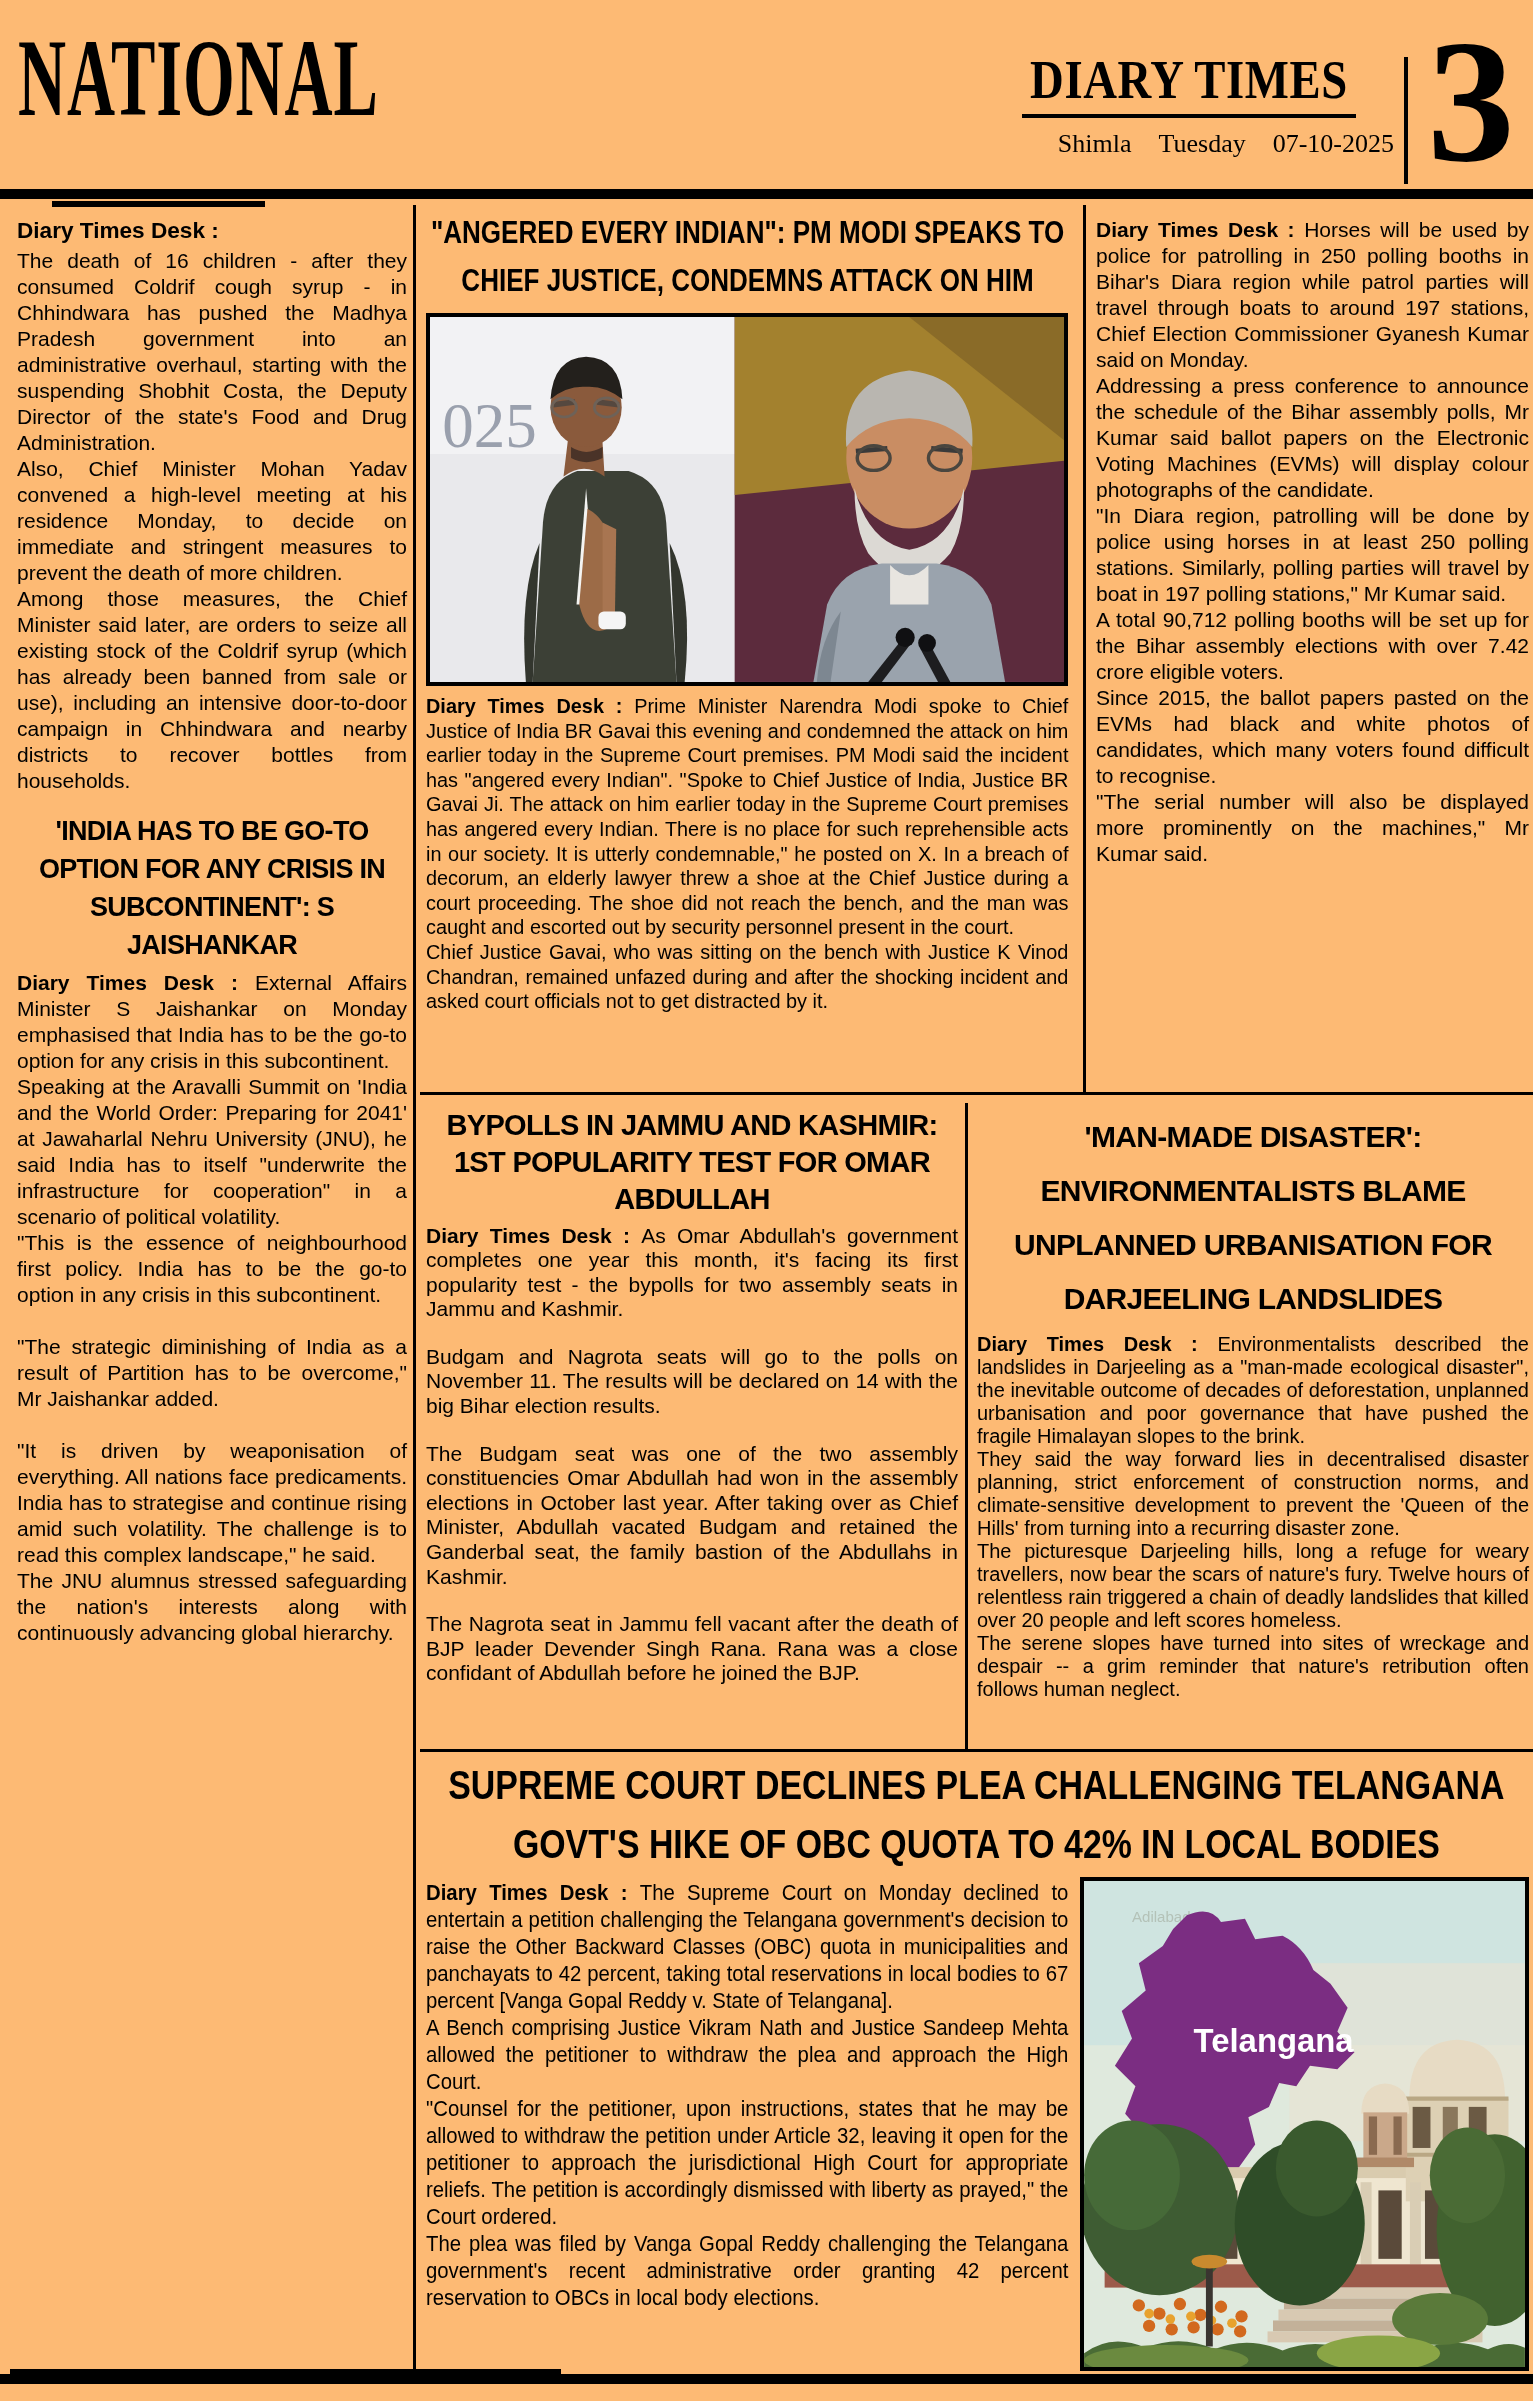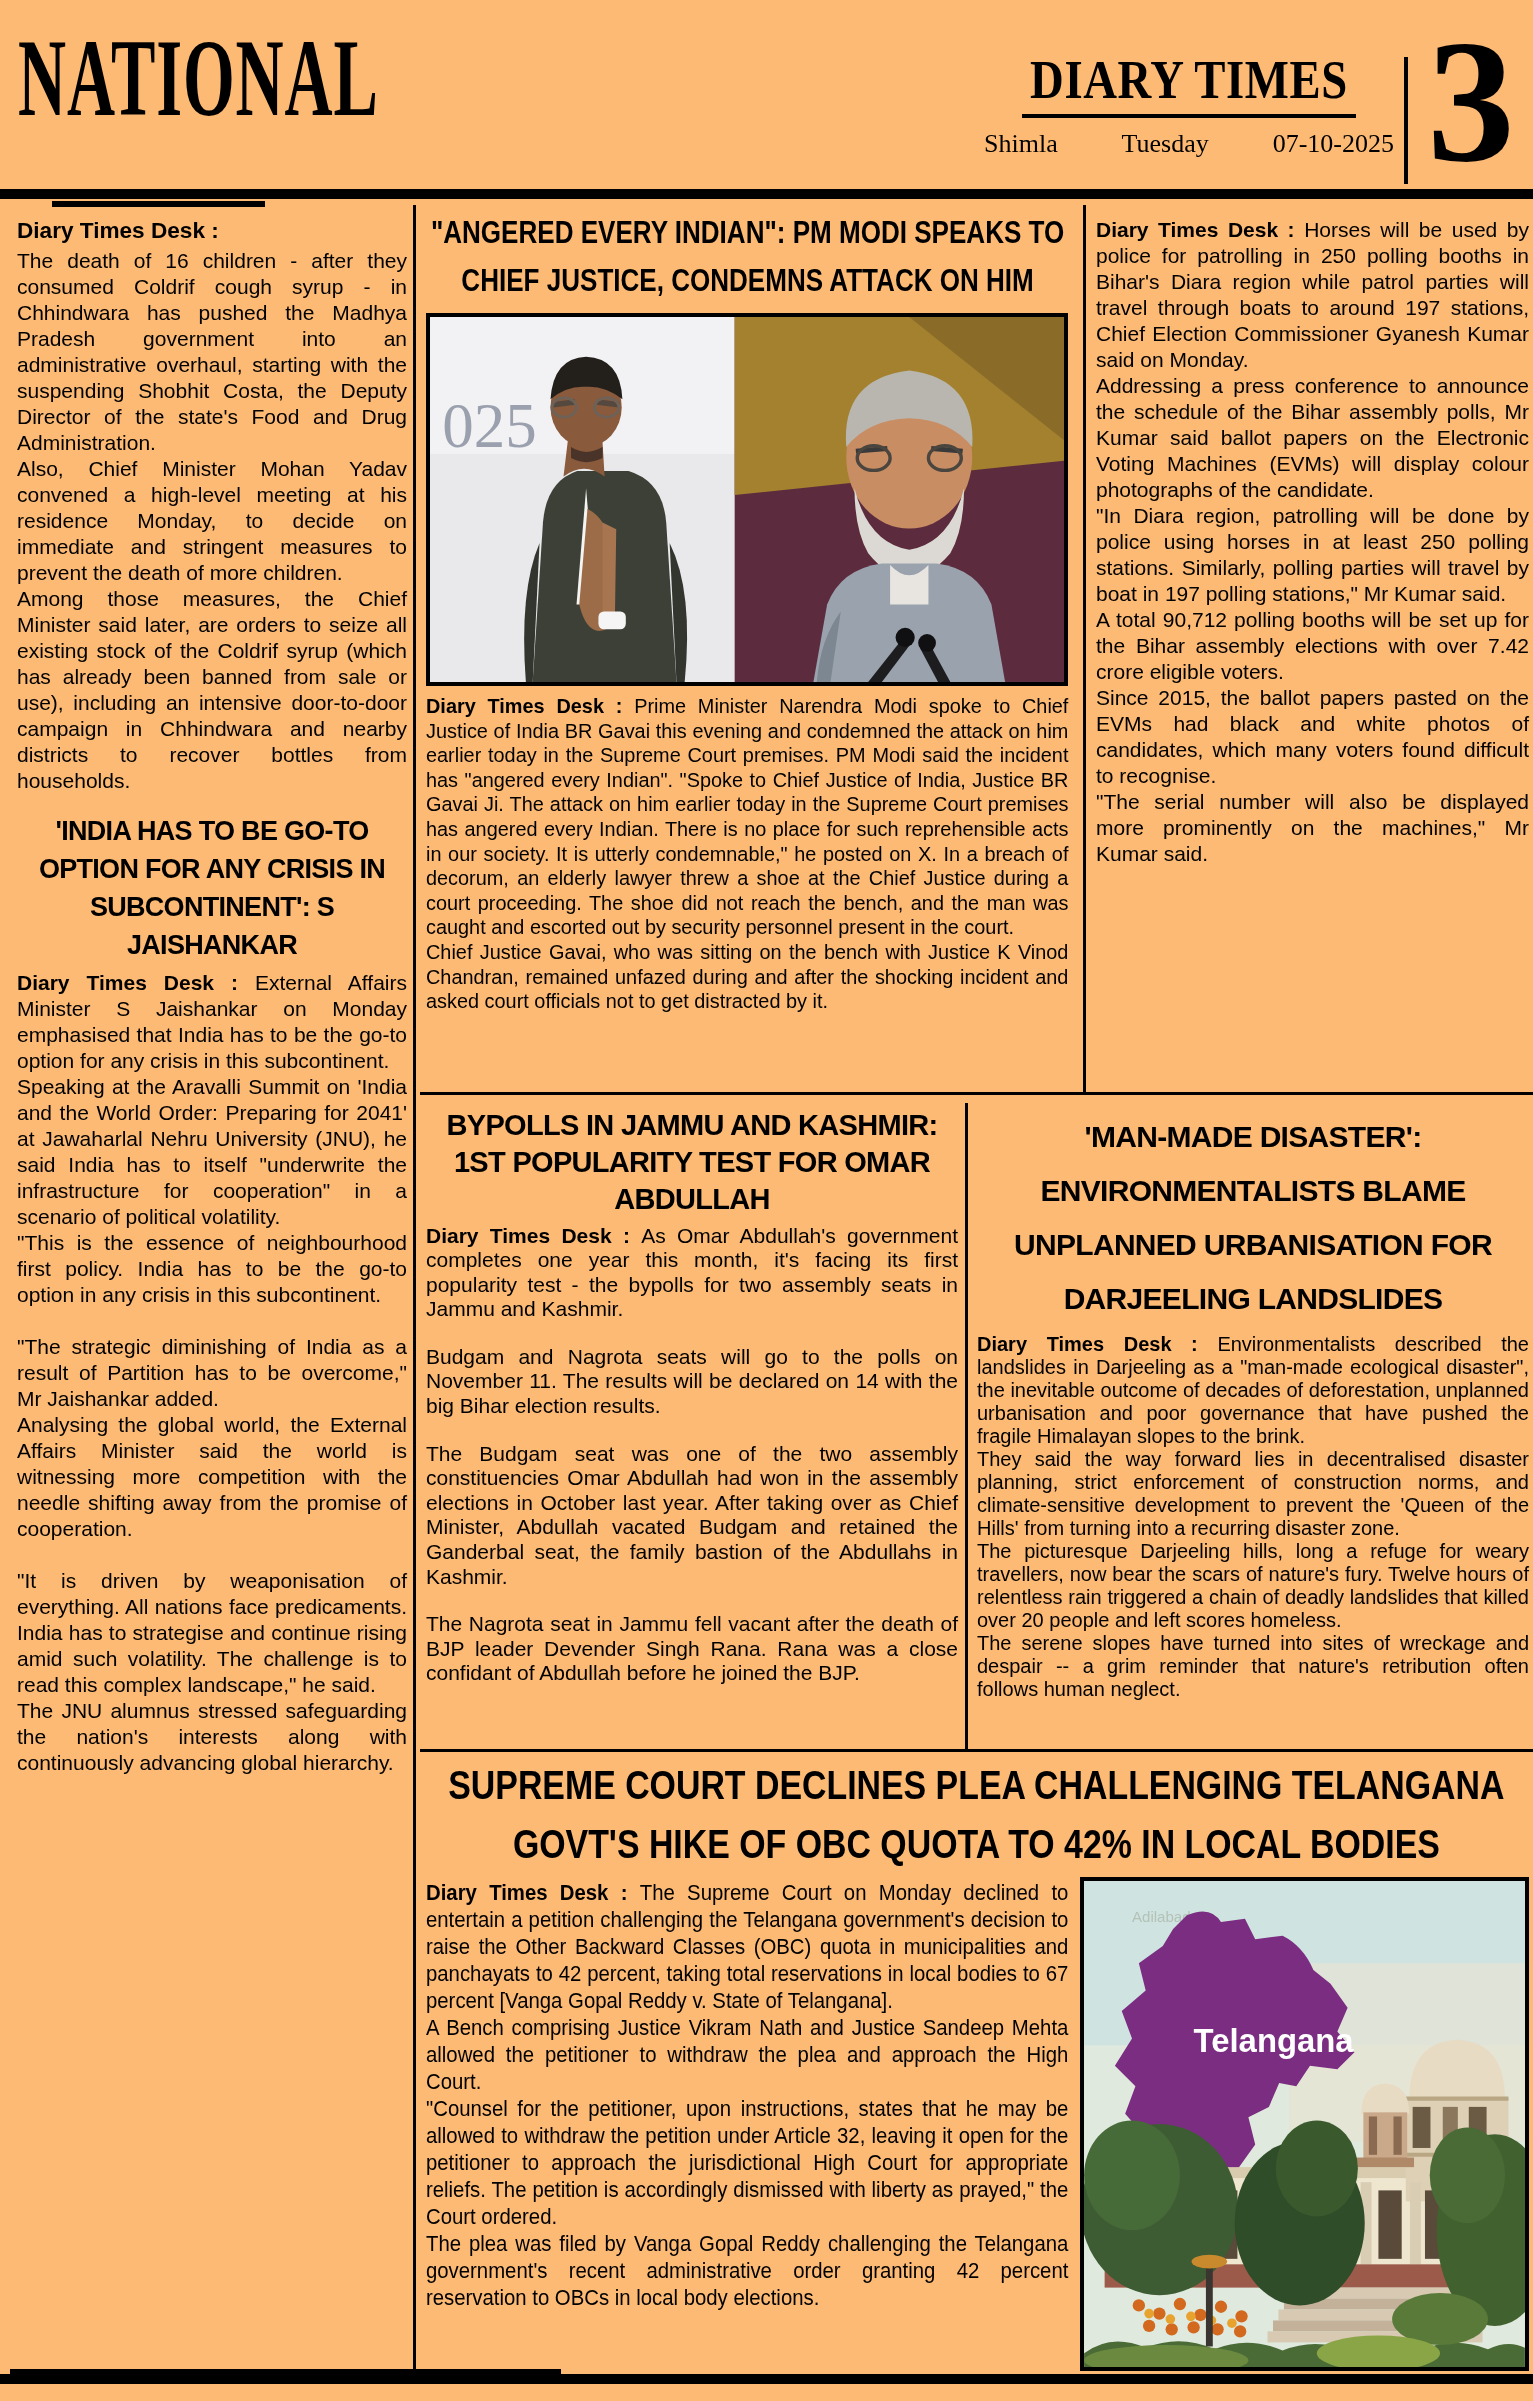--- a/index.html
+++ b/index.html
@@ -6,21 +6,21 @@
   .page{position:relative;width:1533px;height:2401px;background:#fdba74;overflow:hidden;
         font-family:"Liberation Sans",sans-serif;color:#000;}
   
   .national{position:absolute;left:18px;top:26px;font-family:"Liberation Serif",serif;
             font-weight:bold;font-size:111px;line-height:103px;letter-spacing:1.4px;
             transform:scaleX(.60);transform-origin:left top;white-space:nowrap;}
   .mast-right{position:absolute;left:984px;top:51px;width:410px;text-align:center;}
   .paper-title{font-family:"Liberation Serif",serif;font-weight:bold;font-size:55px;line-height:57px;
                letter-spacing:0.7px;transform:scaleX(.85);transform-origin:center top;white-space:nowrap;}
   .mast-rule{height:4.8px;background:#000;margin:5.5px 38px 11px 38px;}
-  .dateline{display:flex;justify-content:space-between;gap:27px;font-family:"Liberation Serif",serif;
+  .dateline{display:flex;justify-content:flex-end;gap:27px;font-family:"Liberation Serif",serif;
             font-size:26px;}
   .vbar{position:absolute;left:1404px;top:57px;width:4.1px;height:127px;background:#000;}
   .pageno{position:absolute;left:1411px;top:13.7px;width:120px;text-align:center;
           font-family:"Liberation Serif",serif;font-weight:bold;font-size:175px;line-height:175px;}
   
   .rule{position:absolute;background:#000;}
   
   h2{margin:0;font-weight:bold;text-align:center;letter-spacing:-0.7px;}
   .h-round{font-size:27px;line-height:38px;}
   .body{text-align:justify;}
@@ -77,21 +77,20 @@
       <p>Also, Chief Minister Mohan Yadav convened a high-level meeting at his residence Monday, to decide on immediate and stringent measures to prevent the death of more children.</p>
       <p>Among those measures, the Chief Minister said later, are orders to seize all existing stock of the Coldrif syrup (which has already been banned from sale or use), including an intensive door-to-door campaign in Chhindwara and nearby districts to recover bottles from households.</p>
     </div>
     <h2 class="h-round" style="margin-top:18px;">'INDIA HAS TO BE GO-TO OPTION FOR ANY CRISIS IN SUBCONTINENT': S JAISHANKAR</h2>
     <div class="body b-left" style="margin-top:6px;">
       <p><b class="desk">Diary Times Desk : </b><span>External Affairs Minister S Jaishankar on Monday emphasised that India has to be the go-to option for any crisis in this subcontinent.</span></p>
       <p>Speaking at the Aravalli Summit on 'India and the World Order: Preparing for 2041' at Jawaharlal Nehru University (JNU), he said India has to itself "underwrite the infrastructure for cooperation" in a scenario of political volatility.</p>
       <p>"This is the essence of neighbourhood first policy. India has to be the go-to option in any crisis in this subcontinent.</p>
       <p></p>
       <p>"The strategic diminishing of India as a result of Partition has to be overcome," Mr Jaishankar added.</p>
-      <p>Analysing the global world, the External Affairs Minister said the world is witnessing more competition with the needle shifting away from the promise of cooperation.</p>
       <p></p>
       <p>"It is driven by weaponisation of everything. All nations face predicaments. India has to strategise and continue rising amid such volatility. The challenge is to read this complex landscape," he said.</p>
       <p>The JNU alumnus stressed safeguarding the nation's interests along with continuously advancing global hierarchy.</p>
     </div>
   </section>
 
   <section style="left:426px;top:209px;width:643px;">
     <h2 class="angered-h">"ANGERED EVERY INDIAN": PM MODI SPEAKS TO CHIEF JUSTICE, CONDEMNS ATTACK ON HIM</h2>
   </section>
 

